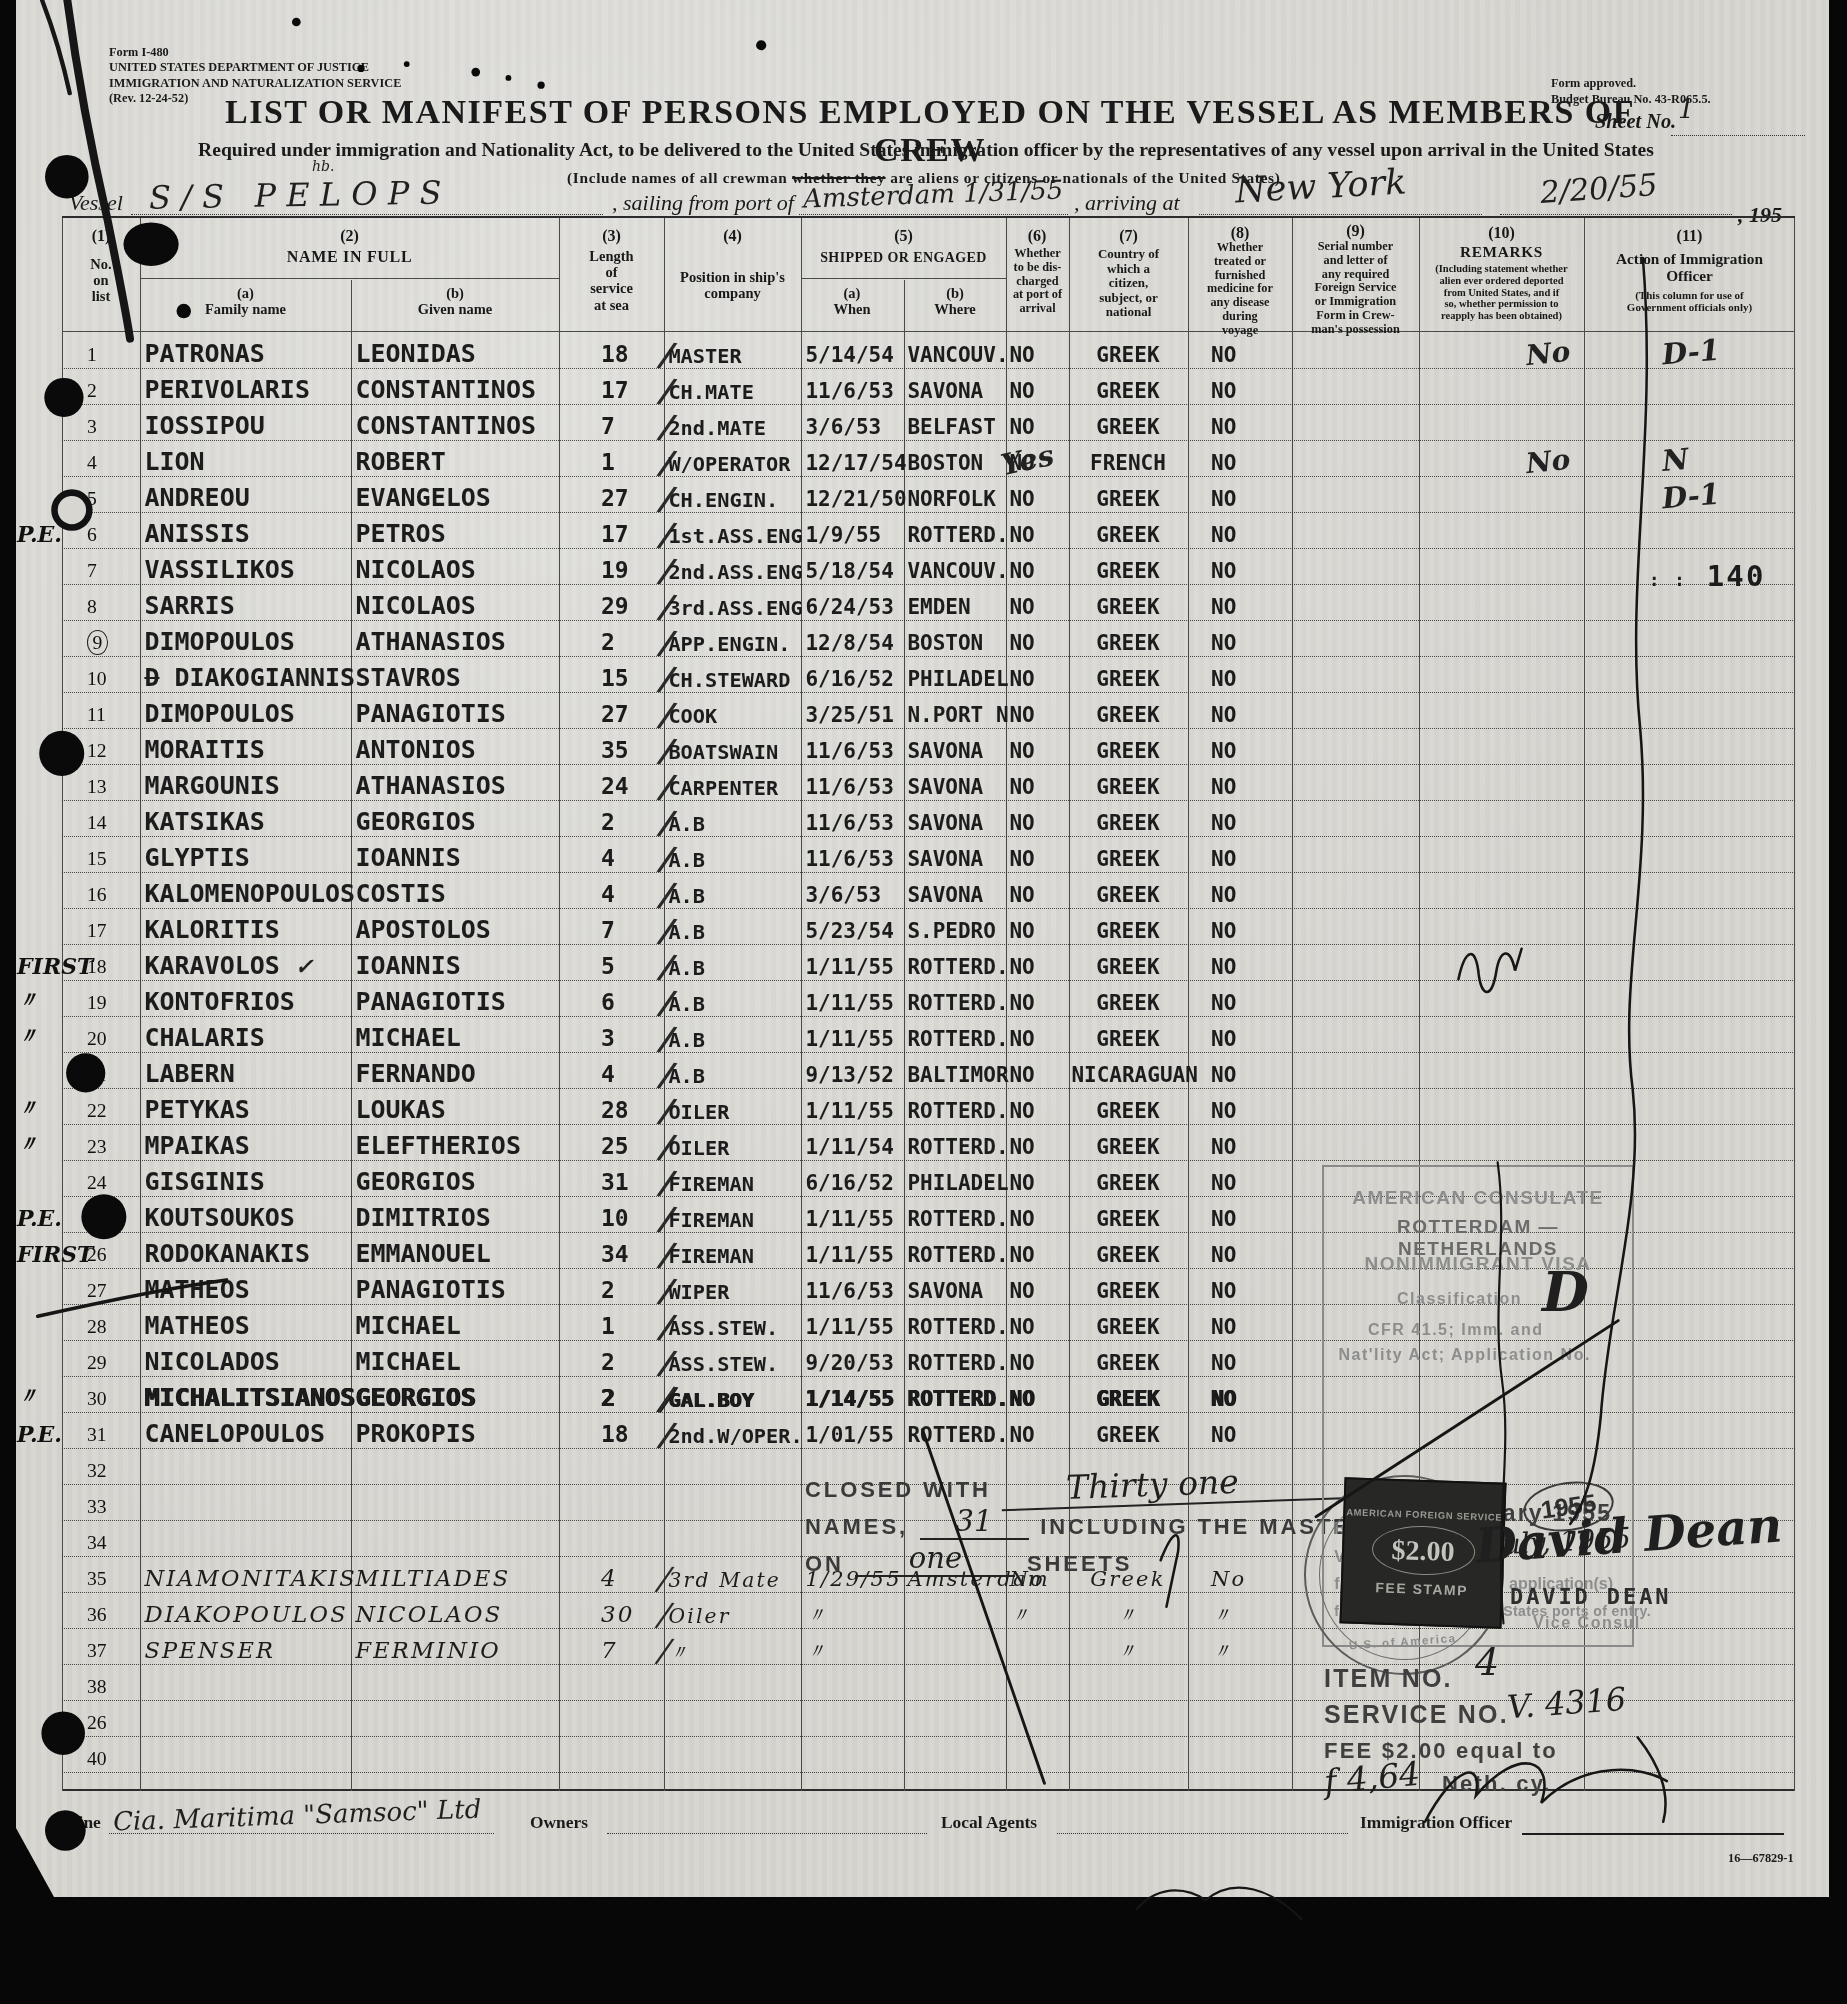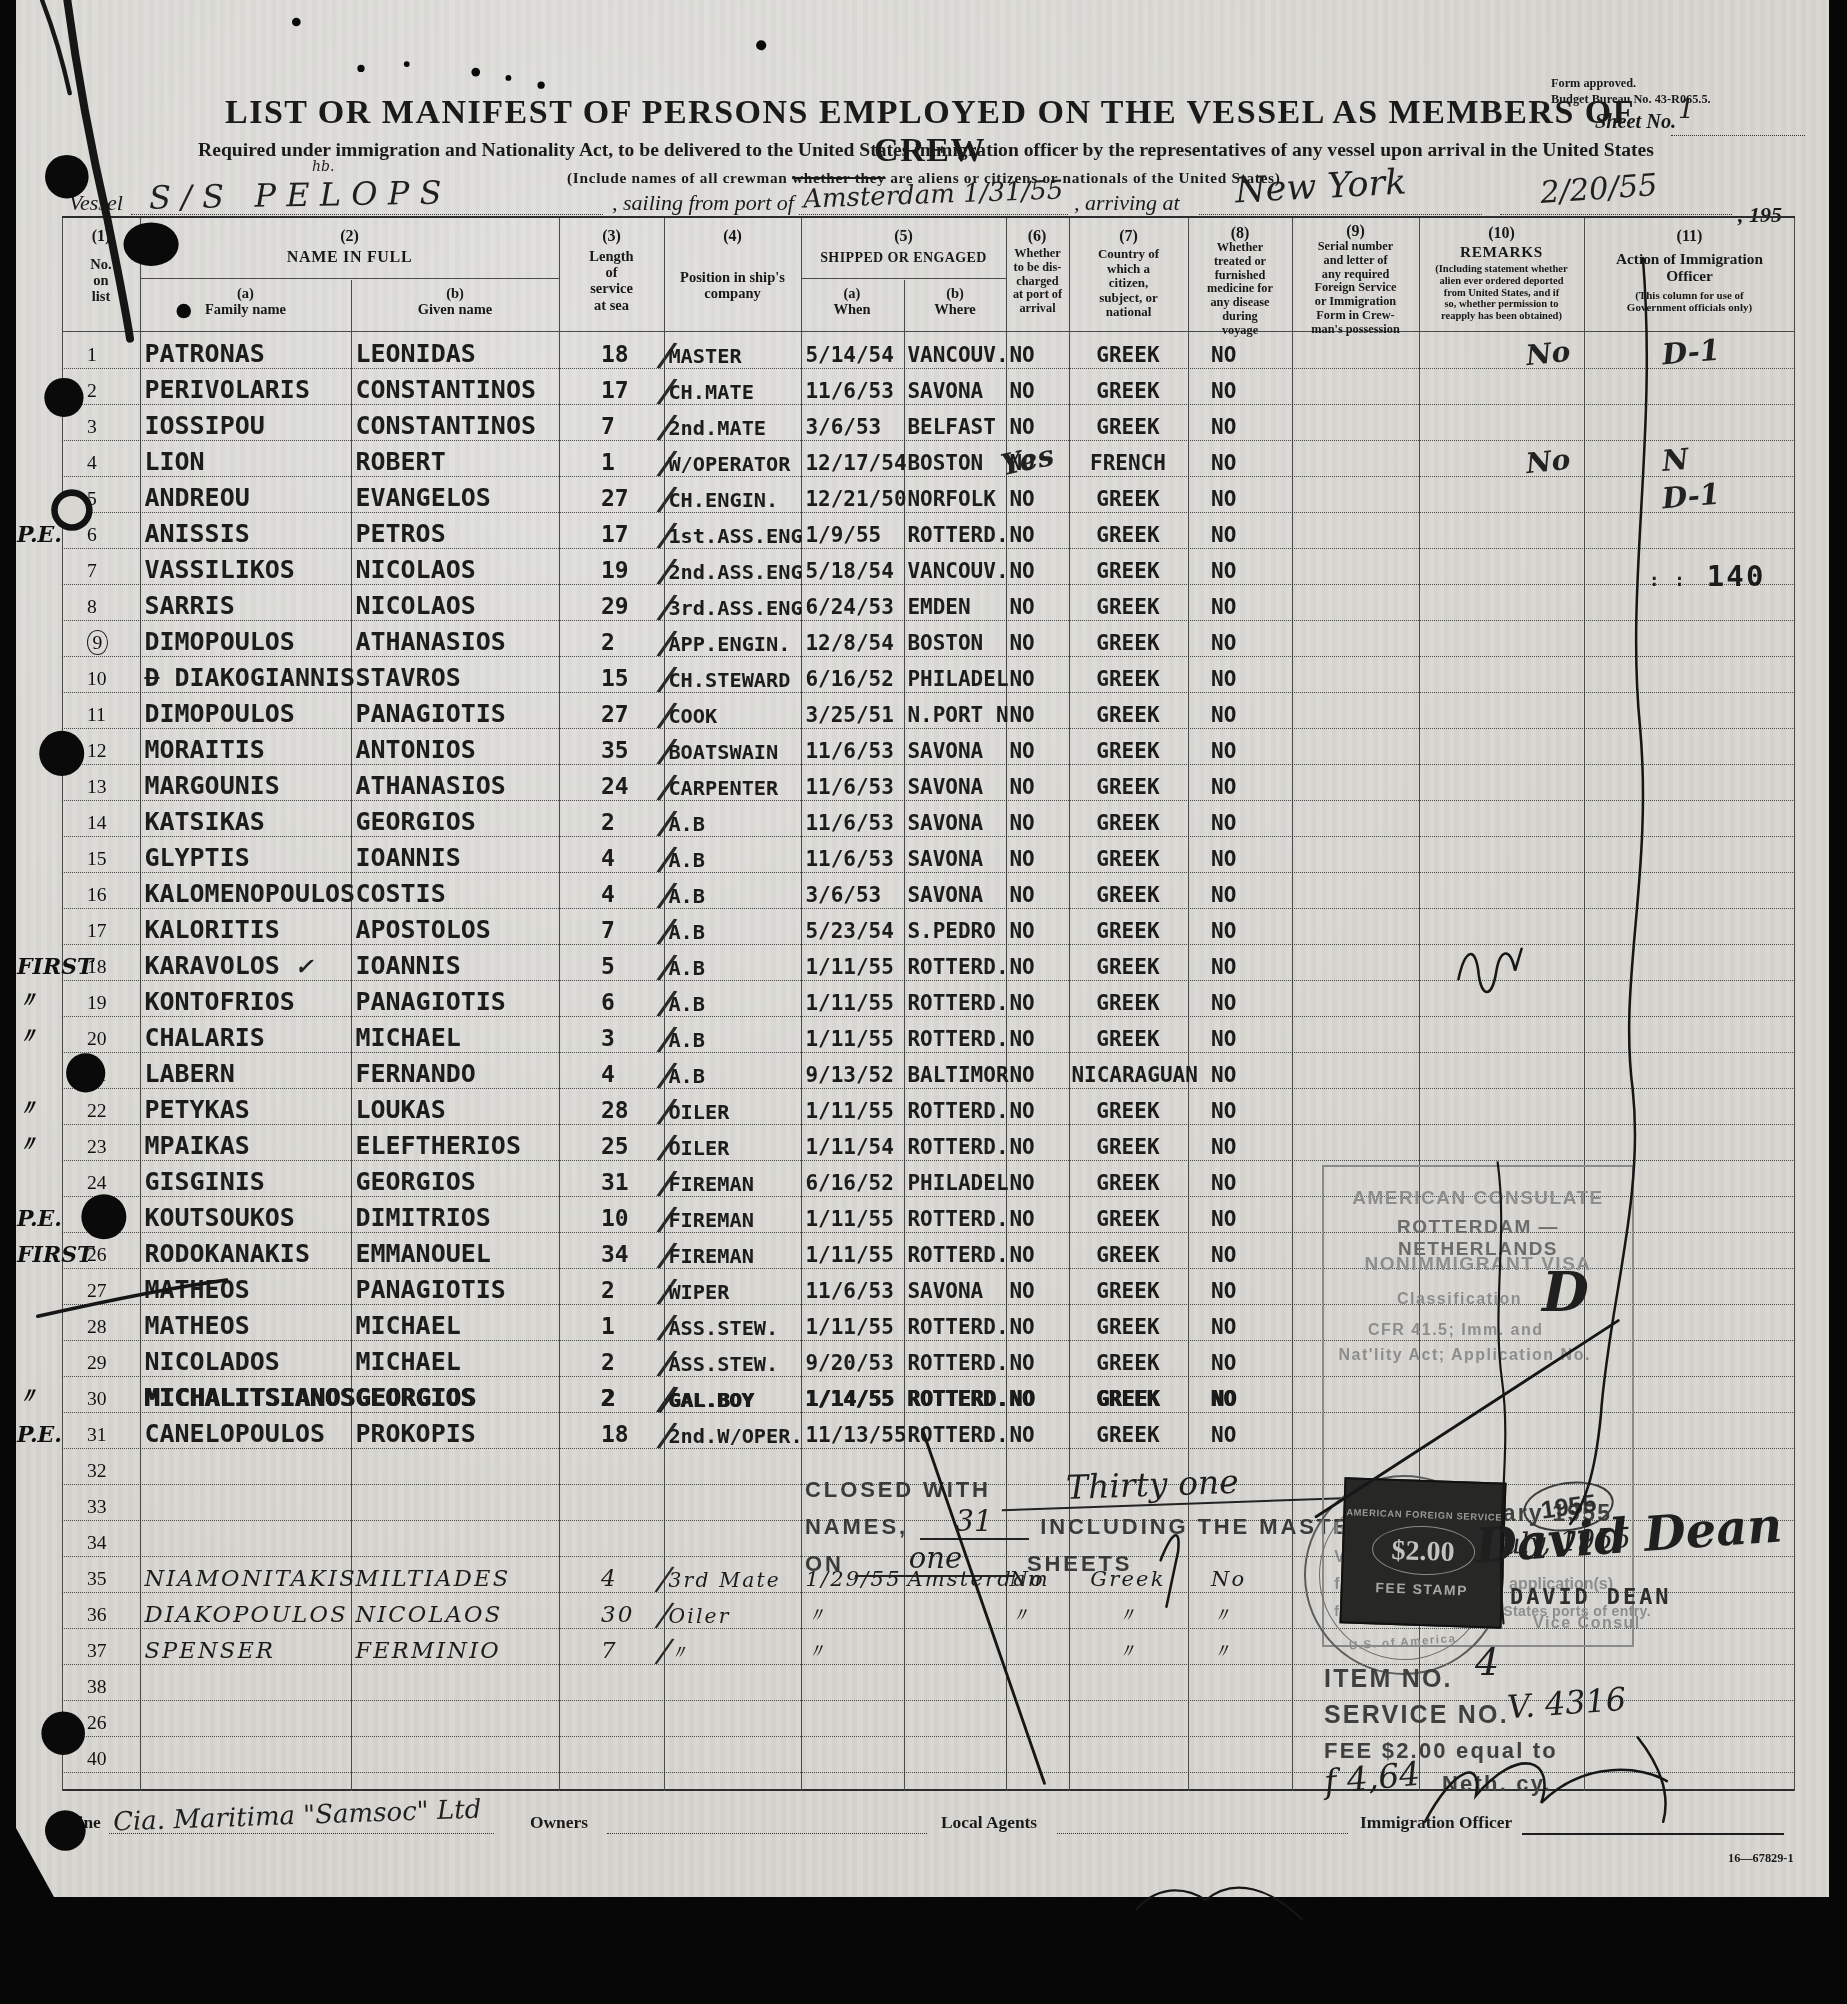--- a/index.html
+++ b/index.html
@@ -54,20 +54,24 @@
   .visa-box{position:absolute;left:1322px;top:1165px;width:308px;height:478px;border:2.2px solid #8a8a8a;}
   .visa-line{position:absolute;width:100%;text-align:center;}
   .faint{color:#8d8d8d !important;}
 </style>
 </head>
 <body>
 
 <div class="page">
   <div class="paper"></div>
 
+  <div class="abs serif-b" style="left:109px;top:45px;width:334px;font-size:12.3px;line-height:1.25;white-space:pre-line;">Form I-480
+UNITED STATES DEPARTMENT OF JUSTICE
+IMMIGRATION AND NATURALIZATION SERVICE
+(Rev. 12-24-52)</div>
   <div class="abs serif-b" style="left:1551px;top:76px;width:276px;font-size:12.3px;line-height:1.3;white-space:pre-line;">Form approved.
 Budget Bureau No. 43-R065.5.</div>
 
   <div class="abs serif-b" style="left:218px;top:93px;width:1424px;font-size:34px;text-align:center;letter-spacing:1.5px;">LIST OR MANIFEST OF PERSONS EMPLOYED ON THE VESSEL AS MEMBERS OF CREW</div>
   <div class="abs ital" style="left:1595px;top:110px;font-size:20.3px;font-weight:bold;">Sheet No.</div>
   <div class="abs script" style="left:1678px;top:94px;font-size:26px;">1</div>
   <div class="abs dotline" style="left:1671px;top:135px;width:134px;"></div>
 
   <div class="abs serif-b" style="left:94px;top:139px;width:1664px;font-size:19.6px;text-align:center;">Required under immigration and Nationality Act, to be delivered to the United States immigration officer by the representatives of any vessel upon arrival in the United States</div>
 
@@ -776,21 +780,21 @@
           <span class="hwov" style="left:80px;bottom:1.5px;font-size:29px;transform:rotate(-5deg);"></span>
         </div>
     </div>
       <div class="row">
       <span class="margincell">P.E.</span>
       <div class="cell c-no"><span class="no-inner">31</span></div>
       <div class="cell c-fam t"><span class="struck"></span><span>CANELOPOULOS</span> <span class="script" style="font-size:22px;"></span></div>
       <div class="cell c-giv t"><span>PROKOPIS</span></div>
       <div class="cell c-srv t"><span>18</span><span class="check">∕</span></div>
       <div class="cell c-pos t"><span>2nd.W/OPER.</span></div>
-      <div class="cell c-when t"><span>11/13/55</span></div>
+      <div class="cell c-when t"><span>1/01/55</span></div>
       <div class="cell c-where t"><span>ROTTERD.</span></div>
       <div class="cell c-dis t"><span>NO</span><span class="hwov" style="left:-4.4px;bottom:1.5px;transform:rotate(-12deg);font-size:29px;"></span></div>
       <div class="cell c-cty t"><span>GREEK</span></div>
       <div class="cell c-med t"><span>NO</span></div>
       <div class="cell c-ser t"><span></span></div>
       <div class="cell c-rem t">
           <span class="hwov" style="left:109px;bottom:0;font-size:28px;transform:rotate(-6deg);"></span>
         </div>
       <div class="cell c-act t">
           <span class="hwov" style="left:80px;bottom:1.5px;font-size:29px;transform:rotate(-5deg);"></span>

